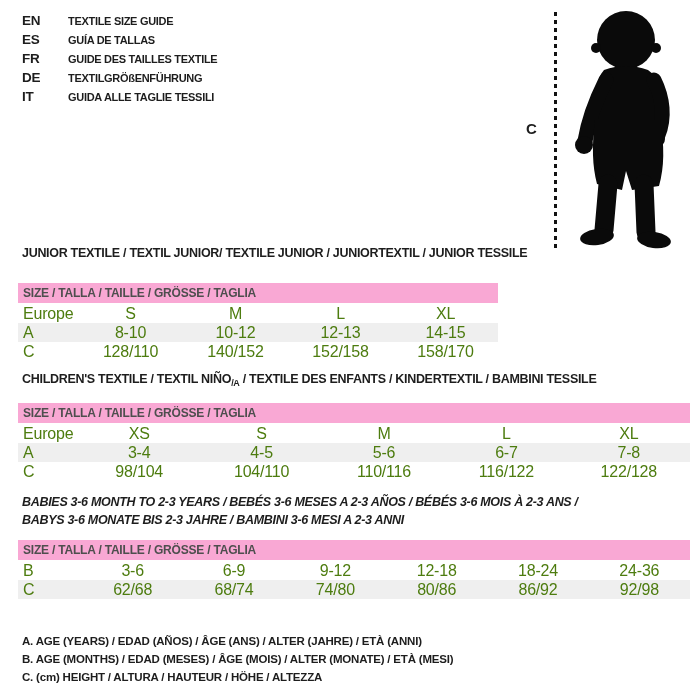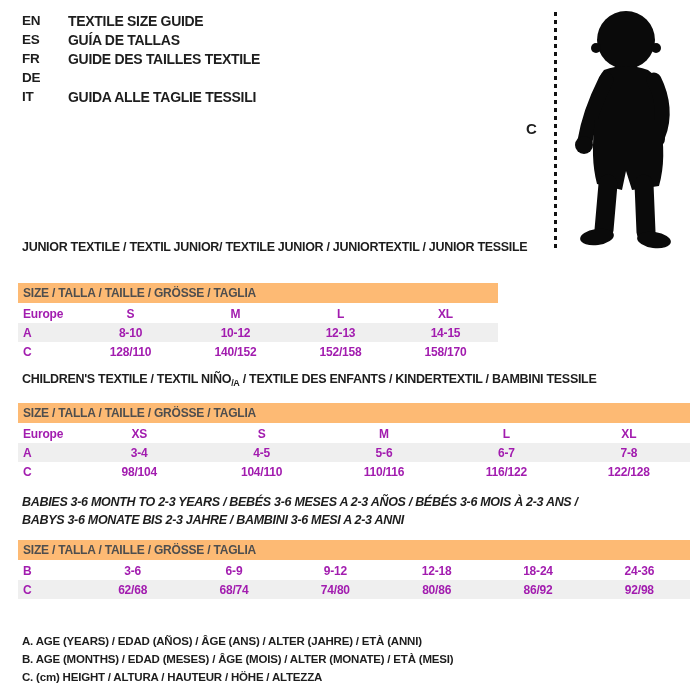--- a/index.html
+++ b/index.html
@@ -14,21 +14,21 @@
     overflow: hidden;
   }
 
   
   .lang-list { position: absolute; top: 11px; left: 22px; }
   .lang-row { display: flex; height: 19px; align-items: center; }
   .lang-code {
     width: 46px; font-size: 13.5px; font-weight: 700; letter-spacing: -0.3px;
   }
   .lang-label {
-    font-size: 14px; font-weight: 700; letter-spacing: -0.3px; white-space: nowrap;
+    font-size: 11px; font-weight: 700; letter-spacing: -0.3px; white-space: nowrap;
   }
 
   
   .figure { position: absolute; top: 8px; left: 520px; width: 180px; height: 244px; }
   .dash-line {
     position: absolute; left: 34px; top: 4px; width: 3px; height: 236px;
     background: repeating-linear-gradient(to bottom, #111 0 4px, transparent 4px 8px);
   }
   .figure-c-label {
     position: absolute; left: 6px; top: 112px;
@@ -41,31 +41,31 @@
     position: absolute; left: 22px;
     font-size: 12.5px; font-weight: 700; letter-spacing: -0.3px; white-space: nowrap;
   }
   .section-title .subscr {
     font-size: 9px; vertical-align: -3px; font-weight: 700;
   }
   .two-line { line-height: 18px; }
 
   .size-table { position: absolute; left: 18px; }
   .size-bar {
-    height: 20px; background: #fdba74; display: flex; align-items: center;
+    height: 20px; background: #f9a8d4; display: flex; align-items: center;
     padding-left: 5px; margin-bottom: 1px;
     font-size: 12px; font-weight: 700; color: #4e4e4e; letter-spacing: -0.2px;
   }
   .trow { display: grid; height: 19px; align-items: center; }
   .trow:nth-of-type(even) { background: #efefef; }
   .cols-4 { grid-template-columns: 60px repeat(4, 1fr); }
   .cols-5 { grid-template-columns: 60px repeat(5, 1fr); }
   .cols-6 { grid-template-columns: 64px repeat(6, 1fr); }
   .tcell {
-    font-size: 12px; font-weight: 700; color: #a21caf; text-align: center;
+    font-size: 16px; font-weight: 400; color: #4d7c0f; text-align: center;
     letter-spacing: -0.2px; white-space: nowrap;
   }
   .tcell.first { text-align: left; padding-left: 5px; }
 
   
   .footnotes { position: absolute; left: 22px; top: 632px; }
   .footnote {
     font-size: 11.5px; font-weight: 700; height: 18px; line-height: 18px;
     letter-spacing: -0.2px; white-space: nowrap;
   }
@@ -83,20 +83,21 @@
     <div class="lang-row">
       <span class="lang-code">ES</span>
       <span class="lang-label">GUÍA DE TALLAS</span>
     </div>
     <div class="lang-row">
       <span class="lang-code">FR</span>
       <span class="lang-label">GUIDE DES TAILLES TEXTILE</span>
     </div>
     <div class="lang-row">
       <span class="lang-code">DE</span>
+      <span class="lang-label">TEXTILGRÖßENFÜHRUNG</span>
     </div>
     <div class="lang-row">
       <span class="lang-code">IT</span>
       <span class="lang-label">GUIDA ALLE TAGLIE TESSILI</span>
     </div>
   </div>
 
   <div class="figure">
     <div class="dash-line"></div>
     <div class="figure-c-label">C</div>
@@ -113,21 +114,21 @@
         <circle cx="92" cy="131" r="9"></circle>
         <path d="M31 112 Q26 150 33 176 L58 182 L62 163 L68 182 L95 178 Q103 150 96 112 Z"></path>
         <path d="M44 176 L40 222" stroke="#0a0a0a" stroke-width="19" stroke-linecap="round" fill="none"></path>
         <path d="M80 176 L82 224" stroke="#0a0a0a" stroke-width="19" stroke-linecap="round" fill="none"></path>
         <ellipse cx="33" cy="229" rx="17" ry="8" transform="rotate(-8 33 229)"></ellipse>
         <ellipse cx="90" cy="232" rx="17" ry="8" transform="rotate(8 90 232)"></ellipse>
       </g>
     </svg>
   </div>
 
-  <div class="section-title" style="top: 240px;">JUNIOR TEXTILE / TEXTIL JUNIOR/ TEXTILE JUNIOR / JUNIORTEXTIL / JUNIOR TESSILE</div>
+  <div class="section-title" style="top: 246px;">JUNIOR TEXTILE / TEXTIL JUNIOR/ TEXTILE JUNIOR / JUNIORTEXTIL / JUNIOR TESSILE</div>
 
   <div class="size-table" style="top: 283px; width: 480px;">
     <div class="size-bar">SIZE / TALLA / TAILLE / GRÖSSE / TAGLIA</div>
     <div>
       <div class="trow cols-4">
         <span class="tcell first">Europe</span>
         <span class="tcell">S</span>
         <span class="tcell">M</span>
         <span class="tcell">L</span>
         <span class="tcell">XL</span>

